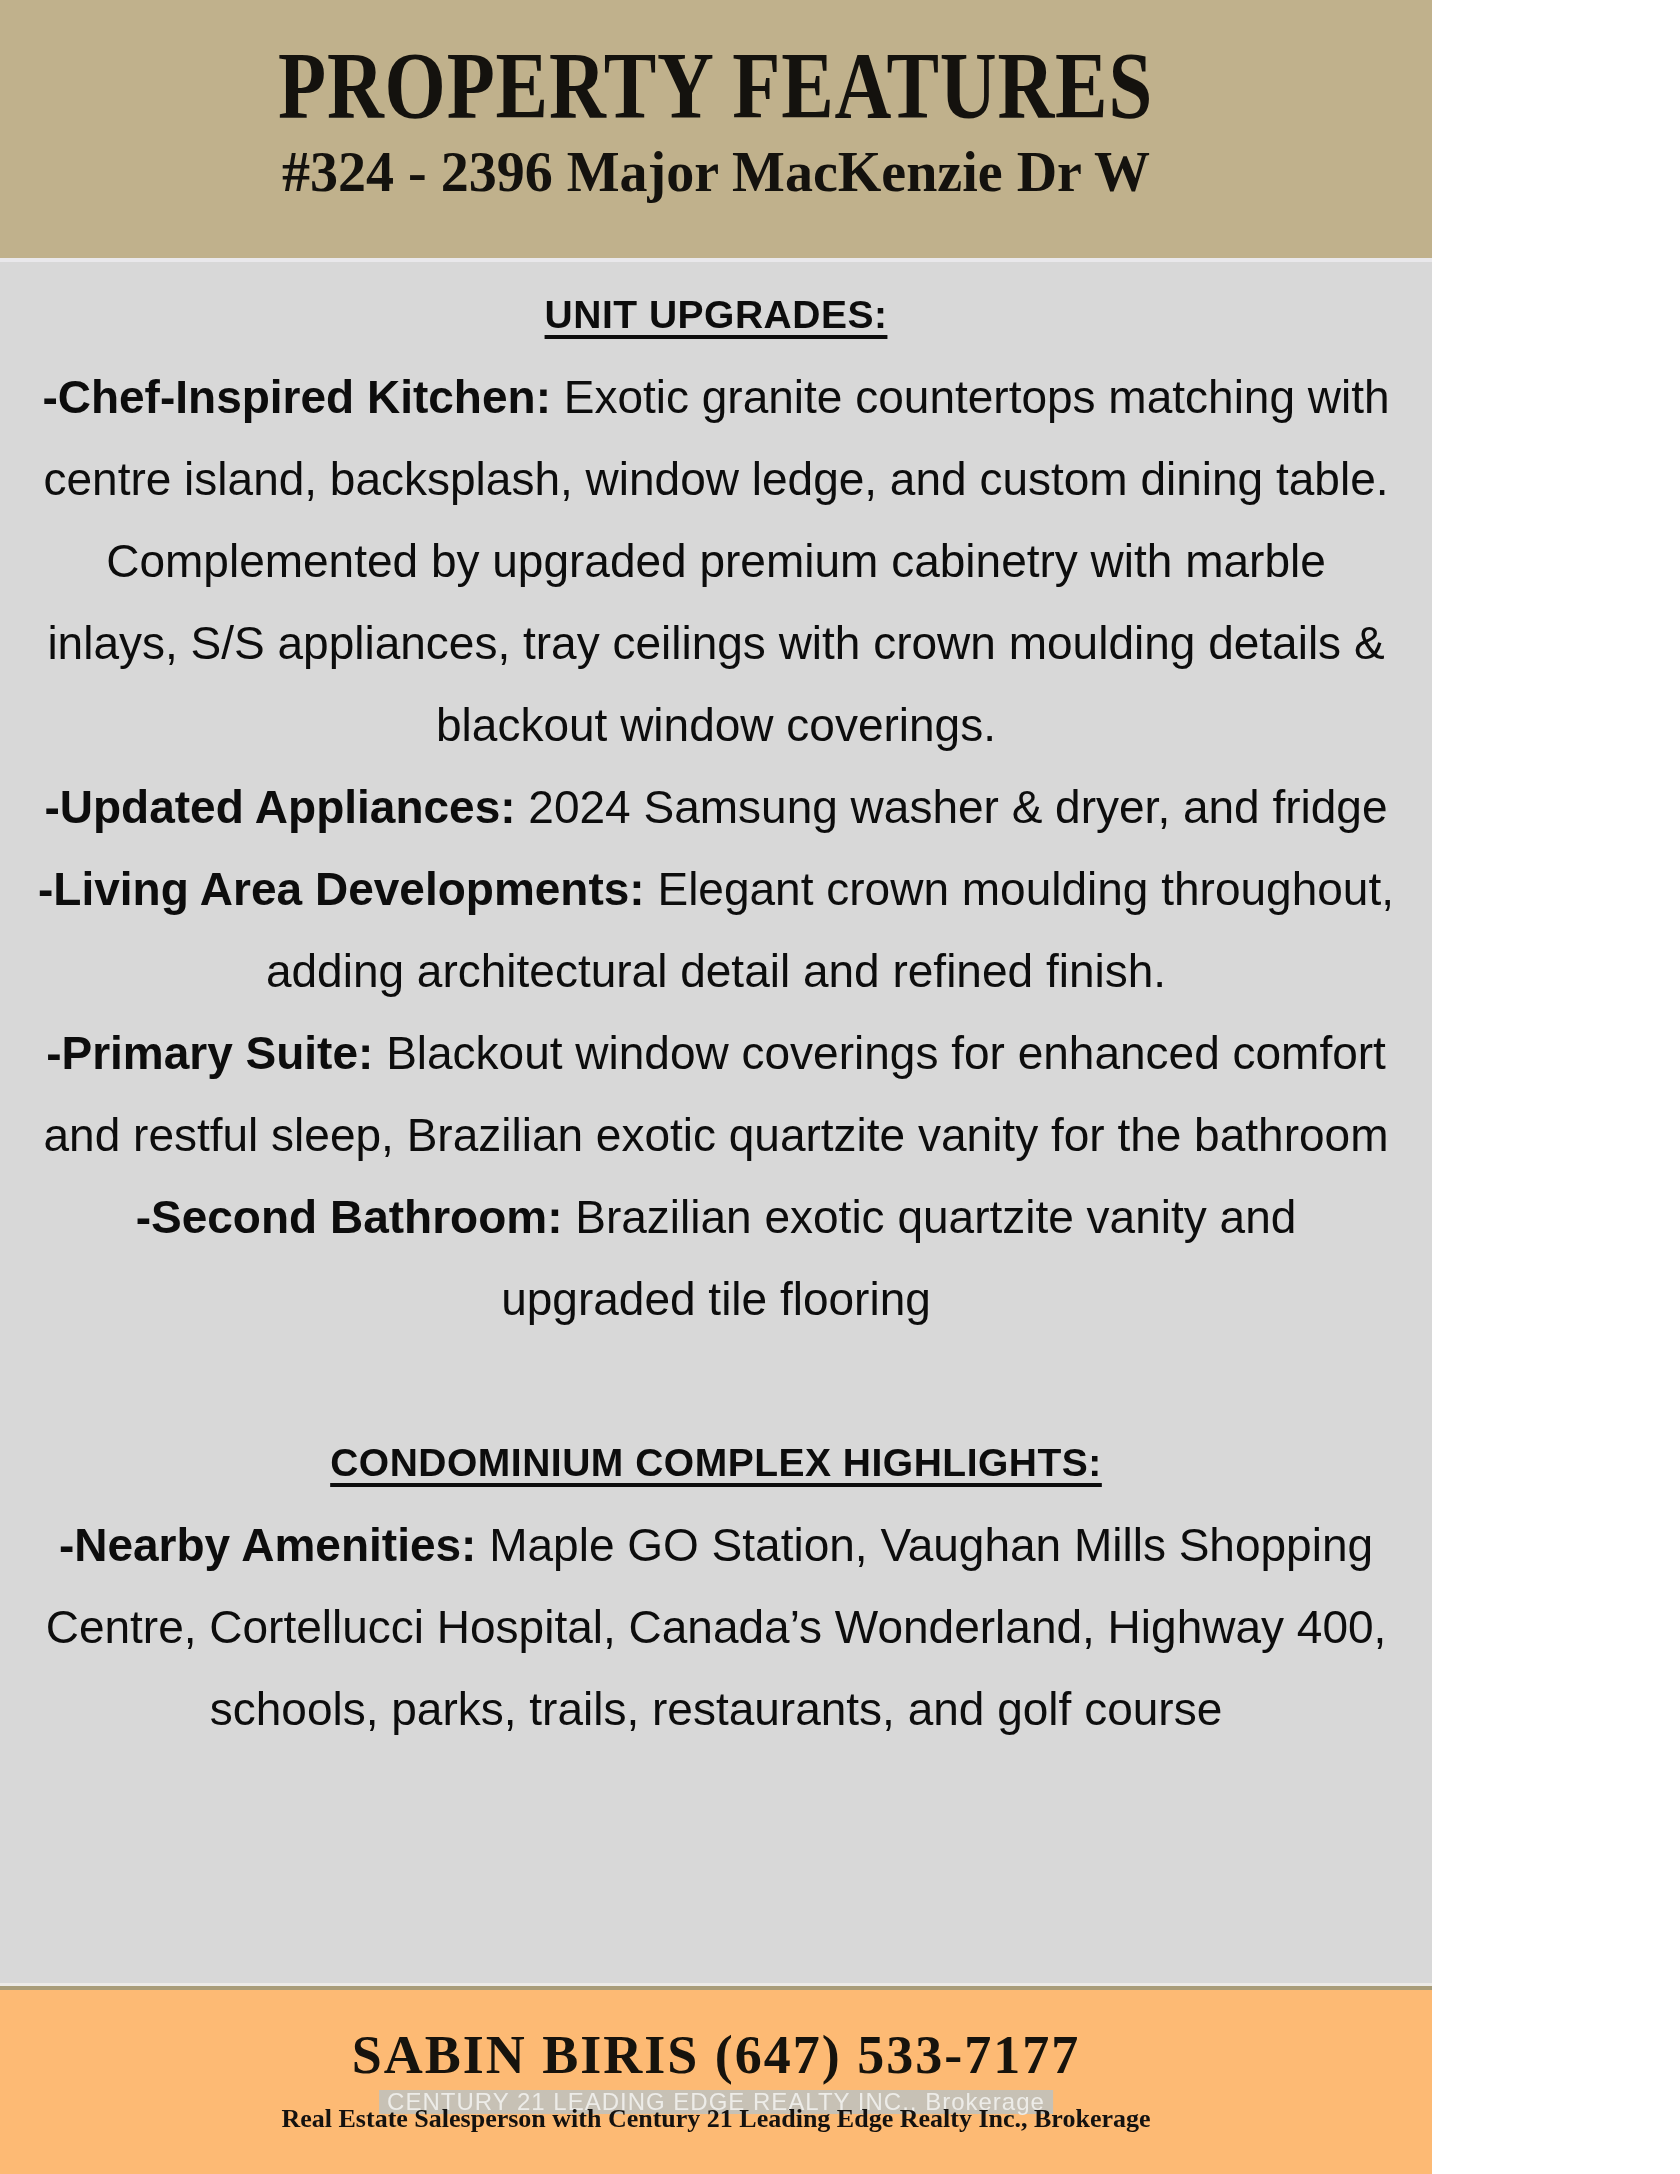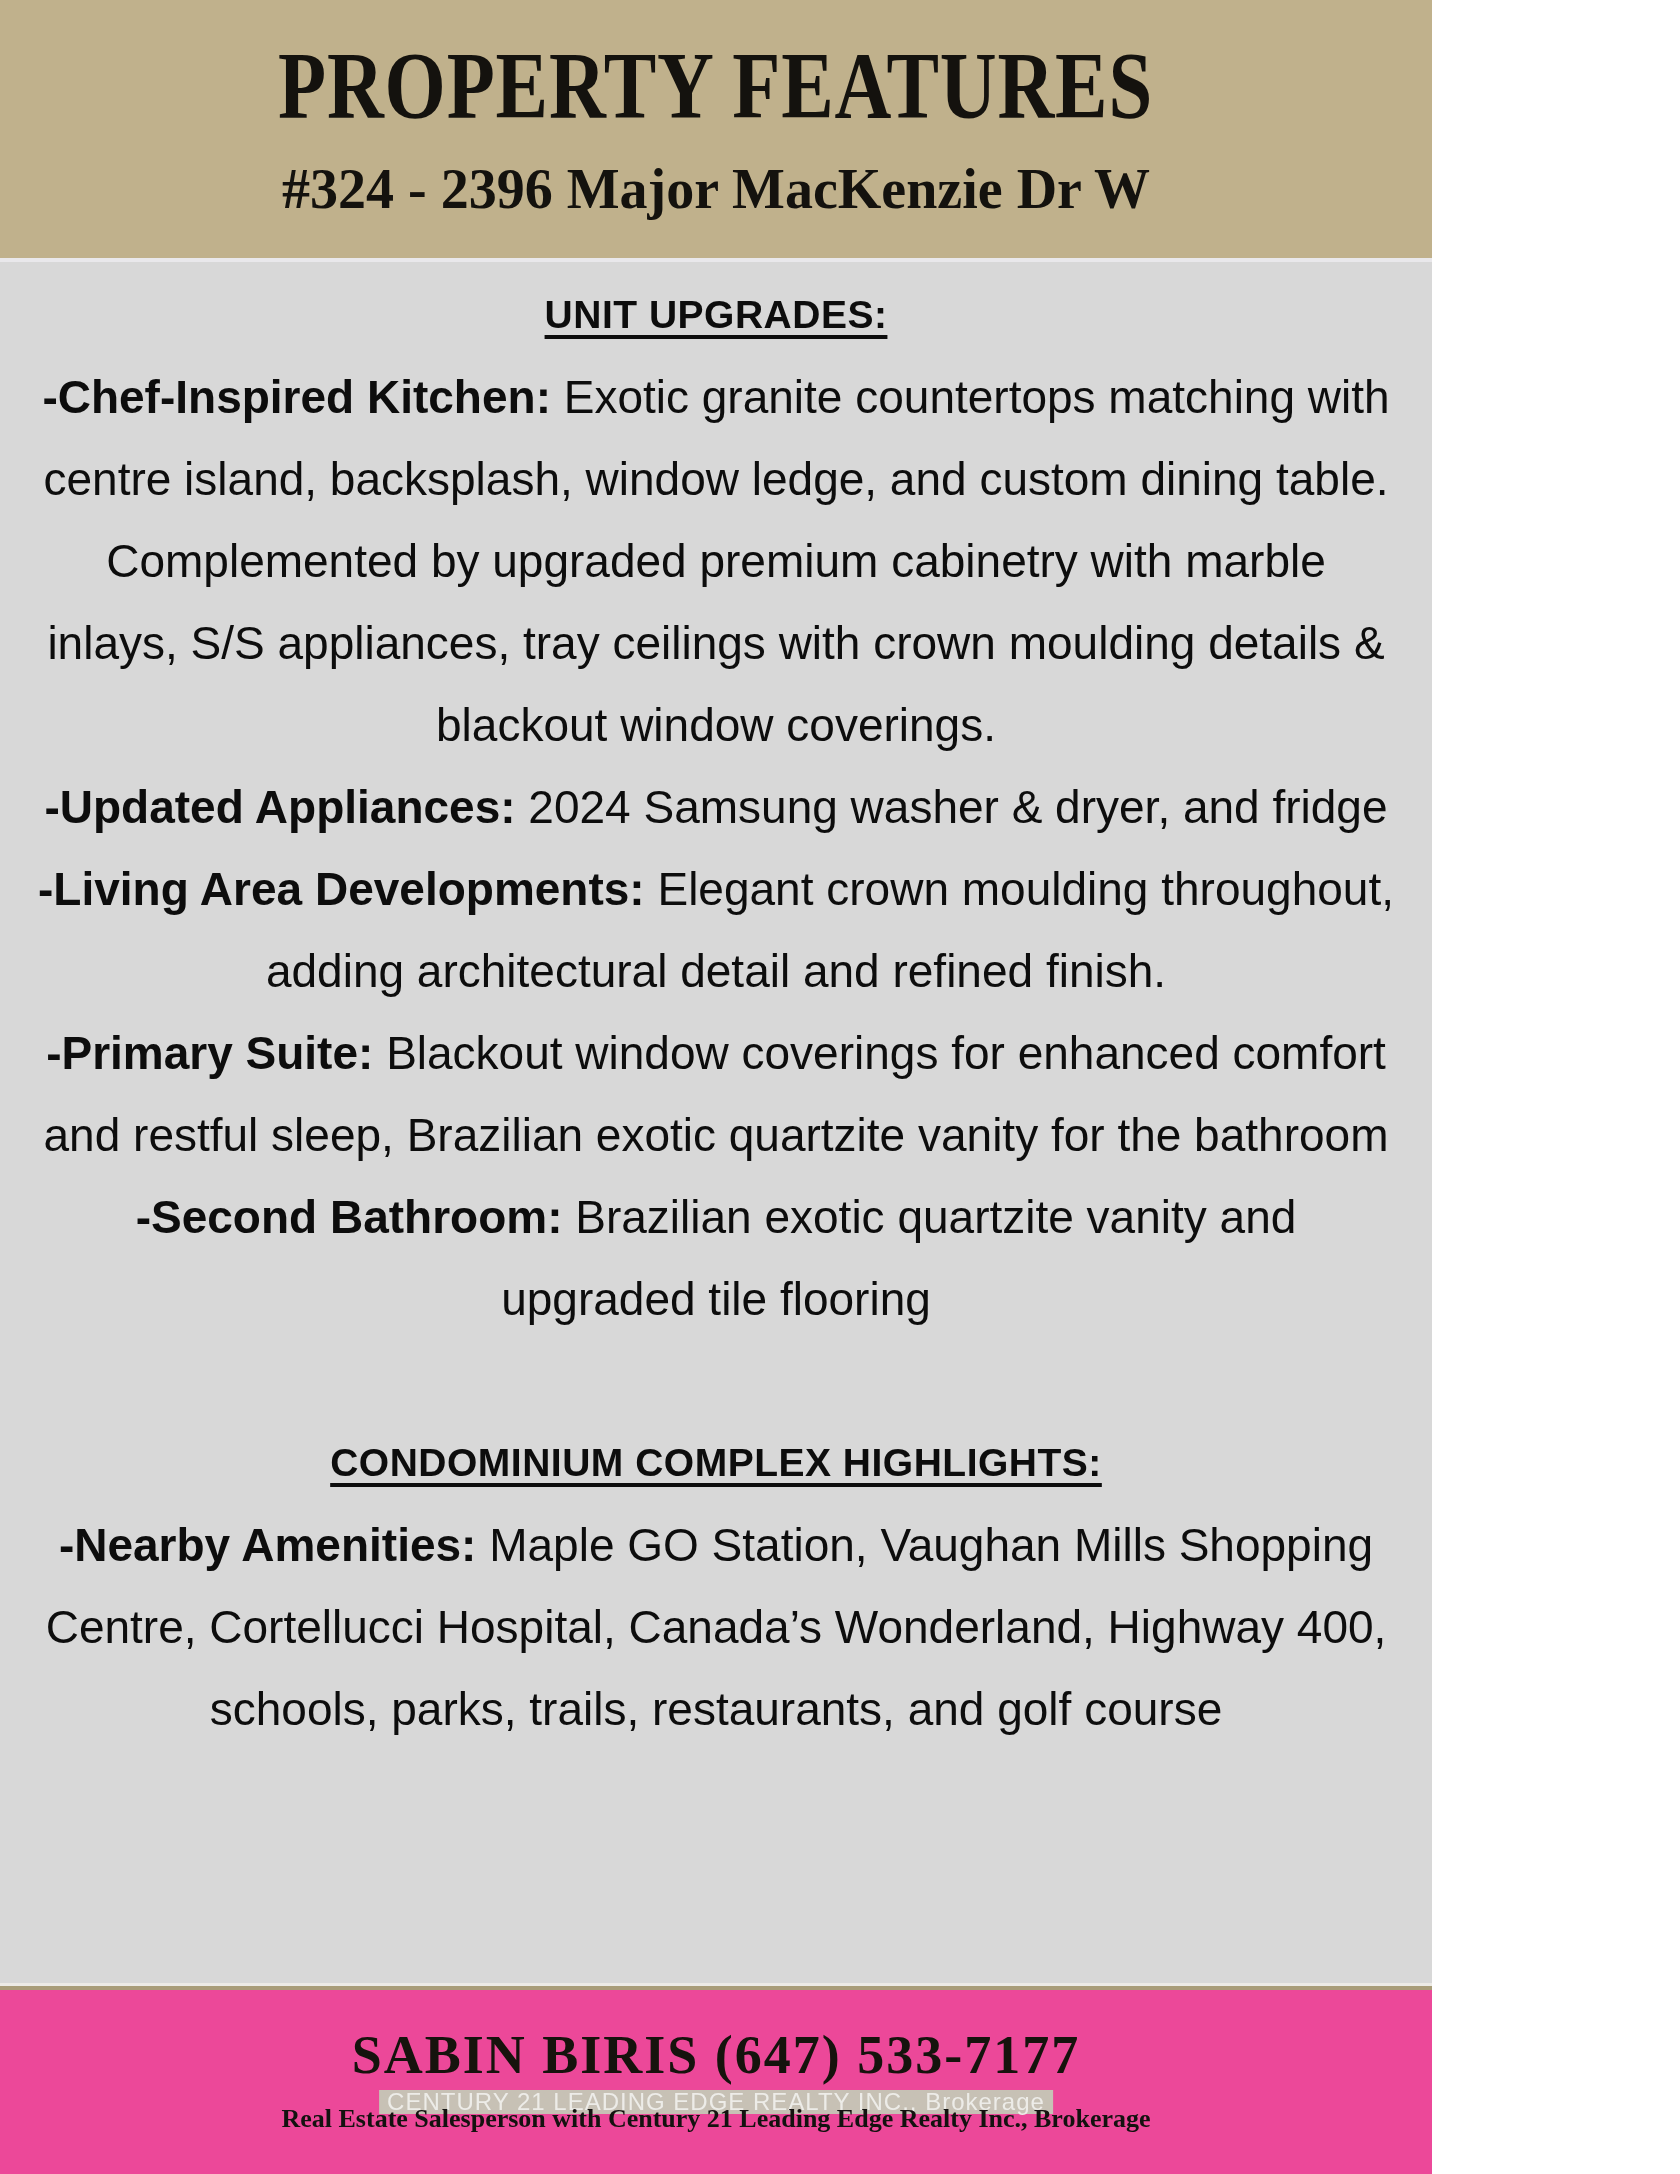--- a/index.html
+++ b/index.html
@@ -32,21 +32,21 @@
     font-weight: 700;
     font-size: 96px;
     line-height: 1;
     letter-spacing: 1px;
     color: #14120e;
     transform: scaleX(0.82);
     transform-origin: center;
     white-space: nowrap;
   }
   .subtitle {
-    margin-top: 27px;
+    margin-top: 10px;
     font-family: "Liberation Serif", serif;
     font-weight: 700;
     font-size: 56px;
     line-height: 1;
     color: #14120e;
     white-space: nowrap;
   }
 
   
   .body-block {
@@ -72,21 +72,21 @@
   }
   .section-heading.spaced { margin-top: 82px; }
   .feature-item { margin: 0; }
   .feature-item strong { font-weight: 700; }
 
   
   .footer {
     box-sizing: border-box;
     position: relative;
     height: 191px;
-    background: #ec4899;
+    background: #fdba74;
     border-top: 3px solid #eceae6;
     box-shadow: inset 0 4px 0 #a89c79;
     text-align: center;
     overflow: hidden;
   }
   .agent-line {
     margin-top: 42px;
     font-family: "Liberation Serif", serif;
     font-weight: 700;
     font-size: 54px;

